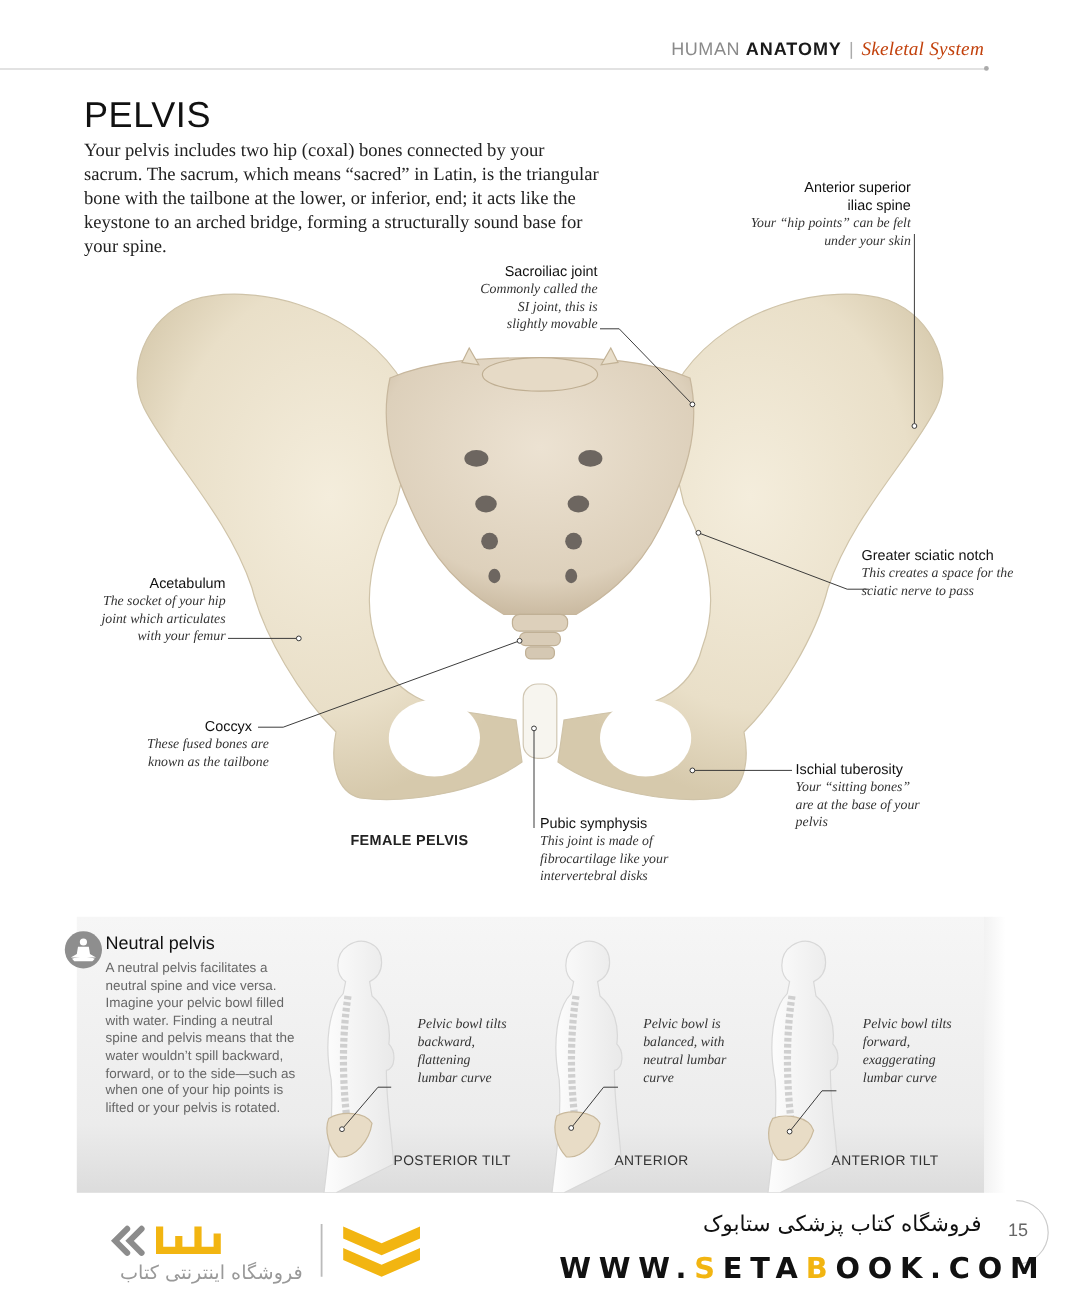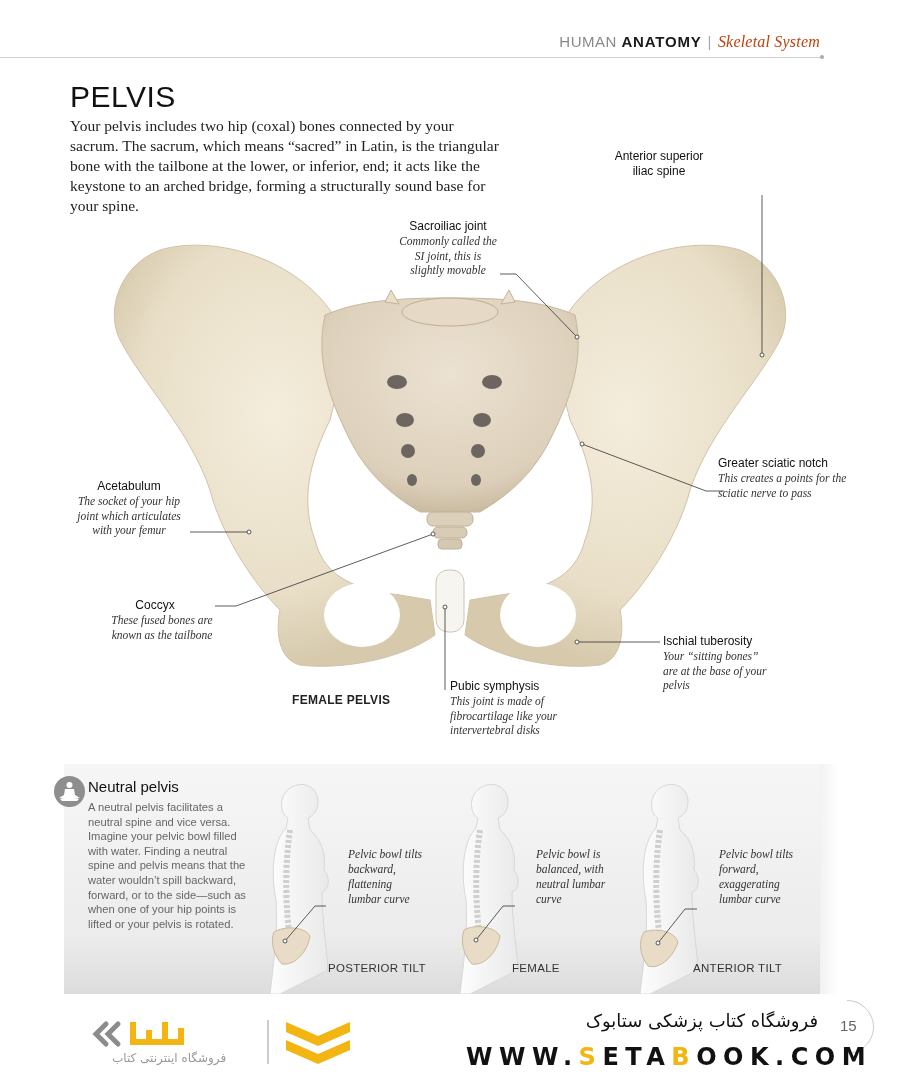--- a/index.html
+++ b/index.html
@@ -9,35 +9,35 @@
   .rh-light{color:#8a8a8a;font-weight:normal;}
   .rh-bold{color:#1a1a1a;font-weight:bold;letter-spacing:0.8px;}
   .rh-sep{color:#aaa;margin:0 6px;}
   .rh-italic{font-family:"Liberation Serif",serif;font-style:italic;color:#c2410c;font-size:16px;letter-spacing:0.2px;}
   .head-rule{top:57px;left:0;width:822px;height:1px;background:#cfcfcf;}
   .head-dot{top:55px;left:820px;width:4px;height:4px;border-radius:50%;background:#aaa;}
   .title{top:80px;left:70px;font-size:30px;letter-spacing:0.5px;font-weight:normal;color:#111;}
   .intro{top:116px;left:70px;width:430px;font-family:"Liberation Serif",serif;font-size:15.5px;line-height:20px;color:#222;}
   .lbl{font-size:12px;color:#111;line-height:15px;}
   .desc{font-family:"Liberation Serif",serif;font-style:italic;font-size:11.5px;line-height:14.5px;color:#333;}
-  .r{text-align:center;}
+  .r{text-align:right;}
   .fig-caption{top:693px;left:292px;font-size:12px;font-weight:bold;color:#222;letter-spacing:0.3px;}
   .panel{top:764px;left:64px;width:756px;height:230px;background:linear-gradient(180deg,#f6f6f6 0%,#ececec 75%,#dcdcdc 100%);}
   .panel-edge{top:764px;left:820px;width:18px;height:230px;background:linear-gradient(90deg,#f2f2f2,#fff);}
   .np-icon{top:776px;left:54px;width:31px;height:31px;border-radius:50%;background:#8e8e8e;}
   .np-title{top:778px;left:88px;font-size:15px;font-weight:normal;color:#111;}
   .np-body{top:800px;left:88px;width:165px;font-size:11.2px;line-height:14.6px;color:#666;}
   .tilt-desc{font-family:"Liberation Serif",serif;font-style:italic;font-size:11.5px;line-height:15px;color:#333;}
   .tilt-lbl{font-size:11.5px;color:#333;letter-spacing:0.3px;margin-top:12px;}
   .page-num{top:1017px;left:840px;font-size:15px;color:#666;}
   .page-arc{top:1000px;left:820px;width:52px;height:52px;border-radius:50%;border:1px solid #ccc;border-left-color:transparent;border-bottom-color:transparent;transform:rotate(45deg);}
   .fa-store{top:1010px;right:86px;font-size:18px;direction:rtl;color:#111;font-family:"DejaVu Sans",sans-serif;}
   .web{top:1043px;left:466px;font-size:24px;letter-spacing:6.5px;color:#111;font-family:"DejaVu Sans",sans-serif;font-weight:bold;}
   .web .hl{color:#f2b511;}
-  .logo-fa{top:1051px;left:112px;font-size:12px;color:#999;direction:rtl;font-family:"DejaVu Sans",sans-serif;}
+  .logo-fa{top:1051px;left:100px;font-size:16px;color:#999;direction:rtl;font-family:"DejaVu Sans",sans-serif;}
 </style>
 </head>
 <body>
 
 <div class="abs running-head">
   <span class="rh-light">HUMAN </span><span class="rh-bold">ANATOMY</span><span class="rh-sep">|</span><span class="rh-italic">Skeletal System</span>
 </div>
 <div class="abs head-rule"></div>
 <div class="abs head-dot"></div>
 
@@ -107,32 +107,33 @@
     <circle cx="582" cy="444" r="2"></circle>
       <circle cx="433" cy="534" r="2"></circle>
       <circle cx="577" cy="642" r="2"></circle>
       <circle cx="445" cy="607" r="2"></circle>
   </g>
 </svg>
 
 <div class="abs r" style="top:149px;right:145px;width:200px">
   <div class="lbl">Anterior superior</div>
   <div class="lbl">iliac spine</div>
+  <div class="desc" style="width:140px;margin-left:auto">Your “hip points” can be felt under your skin</div>
 </div>
 <div class="abs r" style="top:219px;left:398px;width:100px">
   <div class="lbl">Sacroiliac joint</div>
   <div class="desc">Commonly called the SI joint, this is slightly movable</div>
 </div>
 <div class="abs r" style="top:479px;left:70px;width:118px">
   <div class="lbl">Acetabulum</div>
   <div class="desc">The socket of your hip joint which articulates with your femur</div>
 </div>
 <div class="abs" style="top:456px;left:718px;width:130px">
   <div class="lbl">Greater sciatic notch</div>
-  <div class="desc">This creates a points for the sciatic nerve to pass</div>
+  <div class="desc">This creates a space for the sciatic nerve to pass</div>
 </div>
 <div class="abs r" style="top:598px;left:100px;width:124px">
   <div class="lbl" style="padding-right:14px">Coccyx</div>
   <div class="desc">These fused bones are known as the tailbone</div>
 </div>
 <div class="abs" style="top:634px;left:663px;width:110px">
   <div class="lbl">Ischial tuberosity</div>
   <div class="desc">Your “sitting bones” are at the base of your pelvis</div>
 </div>
 <div class="abs" style="top:679px;left:450px;width:130px">
@@ -179,21 +180,21 @@
   <g fill="#fff" stroke="#333" stroke-width="0.8">
     <circle cx="25" cy="161" r="2"></circle>
       <circle cx="216" cy="160" r="2"></circle>
       <circle cx="398" cy="163" r="2"></circle>
   </g>
 </svg>
 
 <div class="abs tilt-desc" style="top:847px;left:348px;width:80px">Pelvic bowl tilts backward, flattening lumbar curve</div>
 <div class="abs tilt-lbl" style="top:950px;left:328px">POSTERIOR TILT</div>
 <div class="abs tilt-desc" style="top:847px;left:536px;width:74px">Pelvic bowl is balanced, with neutral lumbar curve</div>
-<div class="abs tilt-lbl" style="top:950px;left:512px">FEMALE</div>
+<div class="abs tilt-lbl" style="top:950px;left:512px">ANTERIOR</div>
 <div class="abs tilt-desc" style="top:847px;left:719px;width:80px">Pelvic bowl tilts forward, exaggerating lumbar curve</div>
 <div class="abs tilt-lbl" style="top:950px;left:693px">ANTERIOR TILT</div>
 
 <div class="abs page-arc"></div>
 <div class="abs page-num">15</div>
 
 <svg class="abs" style="top:1012px;left:88px" width="275" height="60">
   <g fill="none" stroke="#8c8c8c" stroke-width="5" stroke-linecap="round">
     <polyline points="18,12 8,22 18,32"></polyline>
       <polyline points="30,12 20,22 30,32"></polyline>

